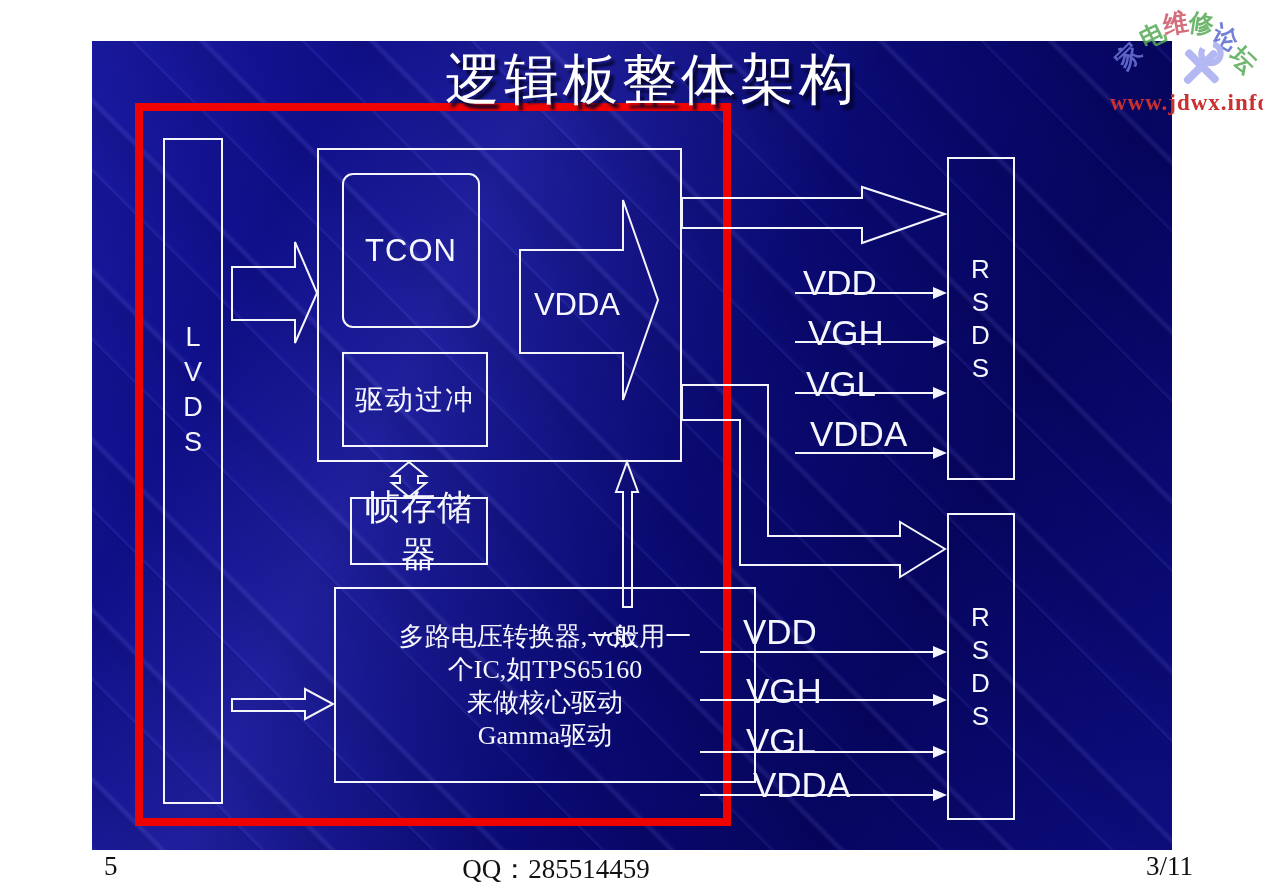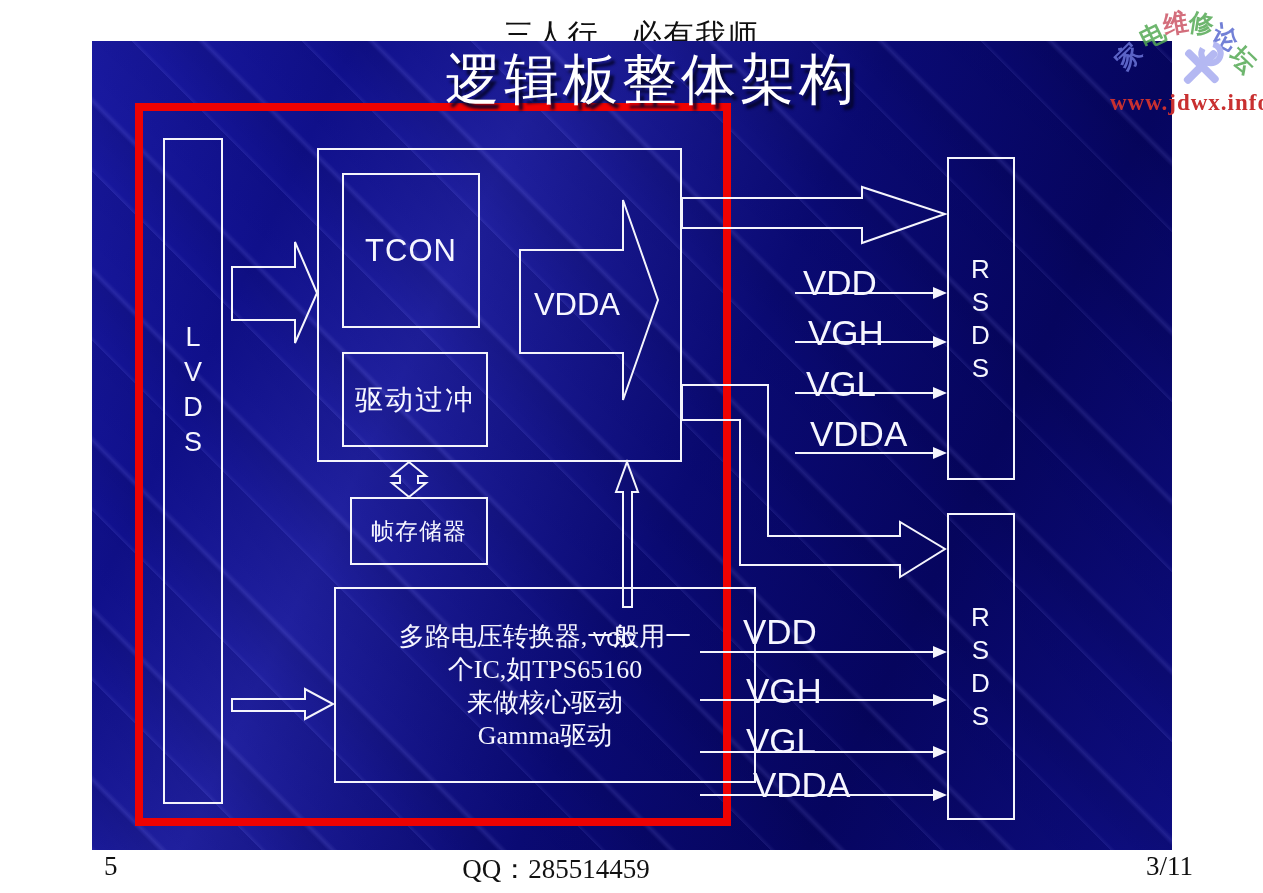--- a/index.html
+++ b/index.html
@@ -33,25 +33,25 @@
   
   .red-frame { position:absolute; left:43px; top:62px; width:596px; height:723px;
                border:8px solid #ee0202; z-index:2; }
 
   
   .dbox { position:absolute; border:2px solid #f4f4fc; z-index:3;
           display:flex; align-items:center; justify-content:center;
           color:#f6f6ff; text-align:center; }
   .box-lvds      { left:71px;  top:97px;  width:60px;  height:666px; }
   .box-tconwrap  { left:225px; top:107px; width:365px; height:314px; }
-  .box-tcon      { left:250px; top:132px; width:138px; height:155px; font-size:31px; letter-spacing:1px; }
+  .box-tcon      { left:250px; top:132px; width:138px; height:155px; font-size:31px; letter-spacing:1px;border-radius:11px; }
   .box-overshoot { left:250px; top:311px; width:146px; height:95px;
                    font-family:"Liberation Serif", serif; font-size:28px; letter-spacing:2px;text-align:center; }
   .box-frame     { left:258px; top:456px; width:138px; height:68px;
-                   font-family:"Liberation Serif", serif; font-size:23px; letter-spacing:1px; }
+                   font-family:"Liberation Serif", serif; font-size:35px; letter-spacing:1px; }
   .box-power     { left:242px; top:546px; width:422px; height:196px;
                    align-items:flex-start; justify-content:center; }
   .box-rsds-top  { left:855px; top:116px; width:68px; height:323px; }
   .box-rsds-bot  { left:855px; top:472px; width:68px; height:307px; }
 
   .vstack { white-space:pre-line; text-align:center; }
   .lvds-letters { position:absolute; left:0; top:180px; width:100%; font-size:27px;
                   line-height:35px; white-space:pre-line; text-align:center; color:#f6f6ff; }
   .lvds-inputs  { position:absolute; left:5px; top:644px; width:100%; font-size:26px;
                   line-height:32px; white-space:pre-line; text-align:left; color:#f6f6ff; }
@@ -91,21 +91,20 @@
   .logo-icon { position:absolute; left:68px; top:38px; width:66px; height:56px; }
   .logo-url  { position:absolute; left:10px; top:90px; width:150px; text-align:center;
                font-family:"Liberation Serif", serif; font-weight:bold; font-size:23px;
                color:#c93030; letter-spacing:1px; }
 </style>
 </head>
 <body>
 
 <div class="page">
 
-  <div class="motto">三人行，必有我师</div>
 
   <div class="slide">
 
     <div class="red-frame"></div>
 
     <div class="dbox box-lvds">
       <div class="lvds-letters">L
 V
 D
 S</div>

